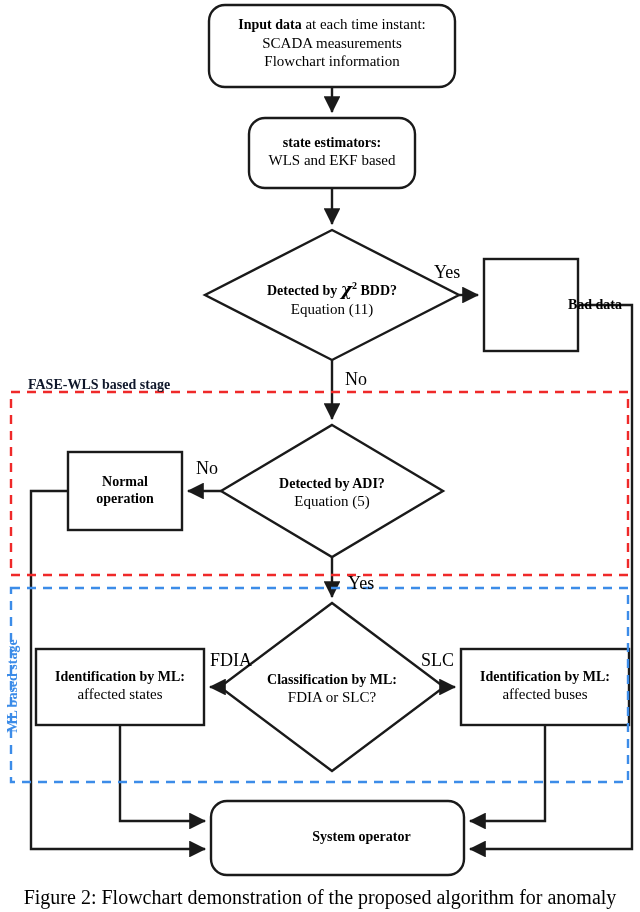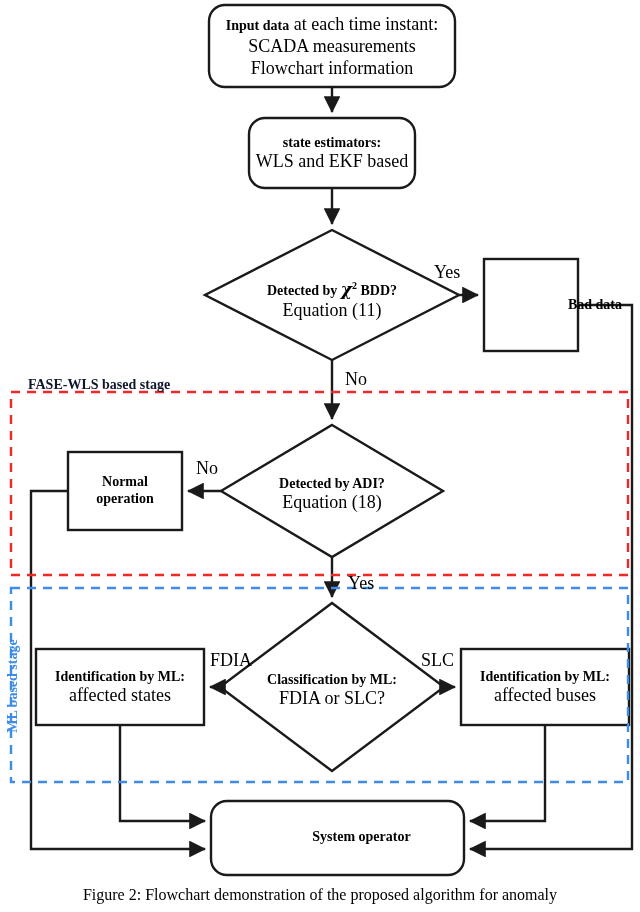--- a/index.html
+++ b/index.html
@@ -4,30 +4,30 @@
 <title>Flowchart</title>
 <style>
   html,body{margin:0;padding:0;background:#ffffff;}
   body{width:640px;height:912px;overflow:hidden;
        font-family:"Liberation Serif","DejaVu Serif",serif;color:#000;}
   #root{position:relative;width:640px;height:912px;}
   svg#flow{position:absolute;left:0;top:0;width:640px;height:912px;}
   .nodetext{position:absolute;text-align:center;line-height:1.22;
             font-family:"Liberation Serif","DejaVu Serif",serif;}
   .l1{font-weight:bold;font-size:14px;}
-  .l2{font-size:18px;font-family:Liberation Serif, serif;}
+  .l2{font-size:15px;font-family:Liberation Serif, serif;}
   .edgelbl{position:absolute;font-size:18px;
            font-family:"Liberation Serif","DejaVu Serif",serif;}
   .stagelbl{position:absolute;font-weight:bold;font-size:14px;
             font-family:"Liberation Serif","DejaVu Serif",serif;}
   #fase-label{color:#0f172a;left:28px;top:377px;}
   #ml-label{color:#3c8ce8;left:-34px;top:678px;transform:rotate(-90deg);
             transform-origin:center center;white-space:nowrap;}
   .caption{position:absolute;left:0;top:886px;width:640px;text-align:center;
-           font-size:16px;font-family:"Liberation Serif","DejaVu Serif",serif;
+           font-size:20px;font-family:"Liberation Serif","DejaVu Serif",serif;
            white-space:nowrap;}
   .chi{font-style:italic;font-family:"DejaVu Serif",serif;}
   .sup{font-size:10px;vertical-align:super;font-weight:bold;}
 </style>
 </head>
 <body>
 
 <div id="root">
 
   <svg id="flow" viewBox="0 0 640 912">
@@ -106,21 +106,21 @@
     <div class="l1"><span>Detected by </span><span class="chi" style="font-size:17px;">χ</span><span class="sup">2</span><span> BDD?</span></div>
     <div class="l2">Equation (11)</div>
   </div>
 
   <div class="nodetext" style="left:500px;top:296px;width:94px;margin-left:48px;">
     <div class="l1">Bad data</div>
   </div>
 
   <div class="nodetext" style="left:222px;top:475px;width:220px;">
     <div class="l1">Detected by ADI?</div>
-    <div class="l2">Equation (18)</div>
+    <div class="l2">Equation (5)</div>
   </div>
 
   <div class="nodetext" style="left:68px;top:473px;width:114px;">
     <div class="l1">Normal</div>
     <div class="l1">operation</div>
   </div>
 
   <div class="nodetext" style="left:222px;top:671px;width:220px;">
     <div class="l1">Classification by ML:</div>
     <div class="l2">FDIA or SLC?</div>

